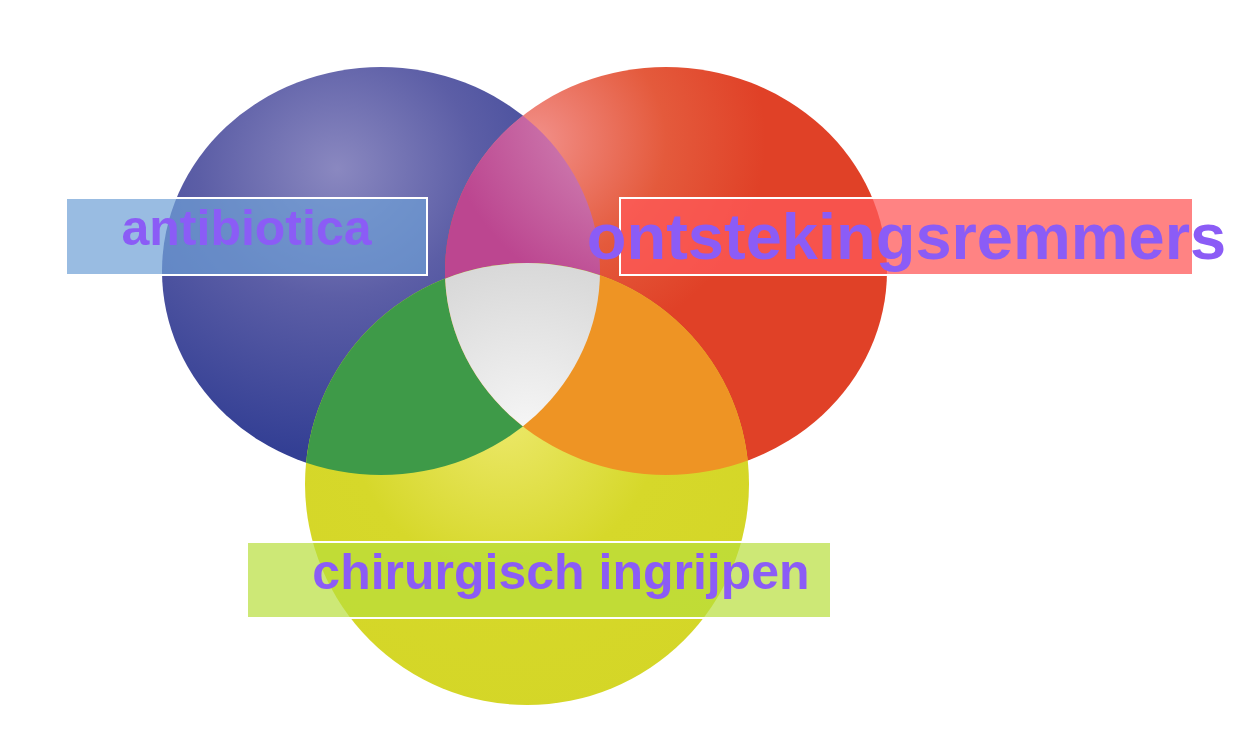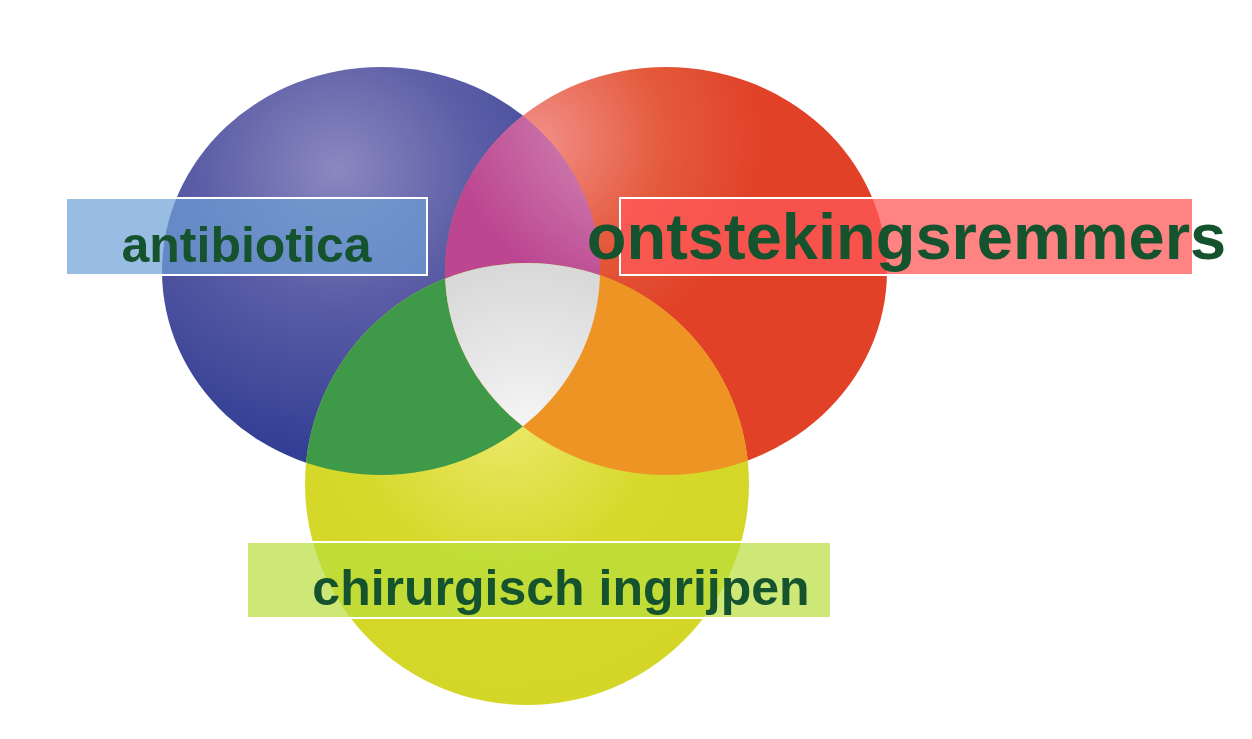--- a/index.html
+++ b/index.html
@@ -1,25 +1,25 @@
 <!DOCTYPE html>
 <html><head>
   <meta charset="utf-8">
   <style>
     html, body { margin: 0; padding: 0; background: #ffffff; }
     body { width: 1252px; height: 739px; position: relative; overflow: hidden; font-family: "Liberation Sans", sans-serif; }
     #venn { position: absolute; left: 0; top: 0; width: 1252px; height: 739px; }
     .label {
       position: absolute;
       display: flex;
-      align-items: flex-end;
+      align-items: flex-start;
       justify-content: center;
       font-family: "Liberation Sans", sans-serif;
       font-weight: bold;
-      color: #14532d;
+      color: #8b5cf6;
       box-sizing: border-box;
       white-space: nowrap;
       letter-spacing: 0px;
     }
     #label-antibiotica {
       left: 65px; top: 197px; width: 363px; height: 79px;
       font-size: 50px;
       border: 2px solid #ffffff;
       background: rgba(109, 160, 214, 0.70);
     }

